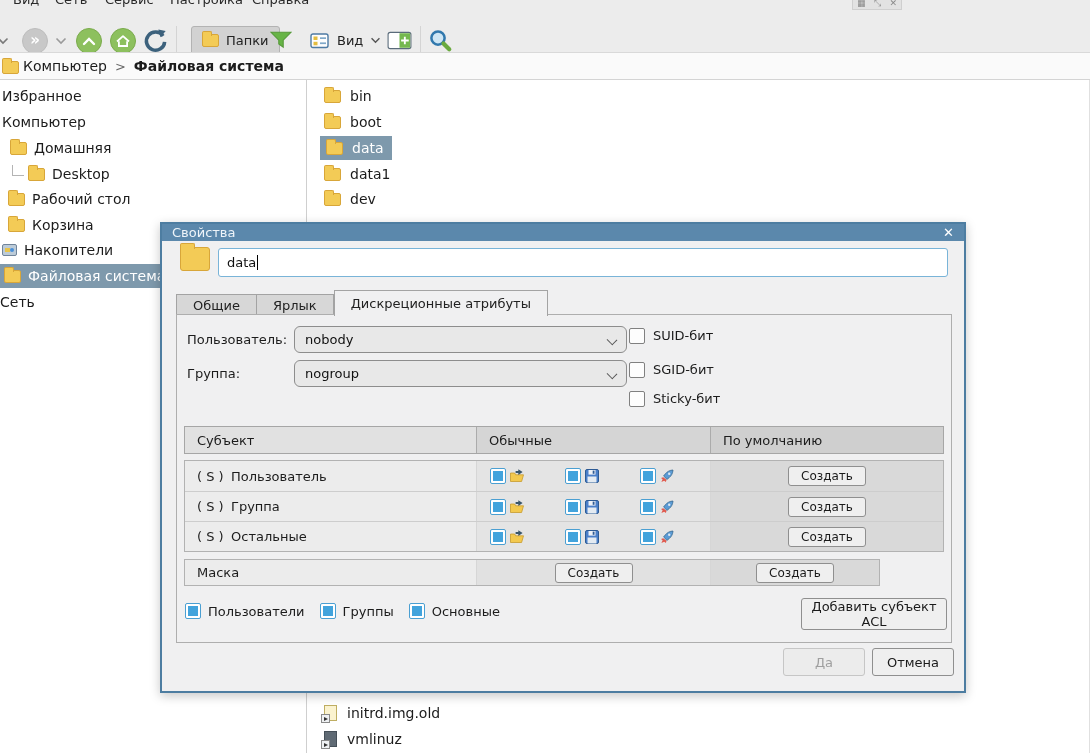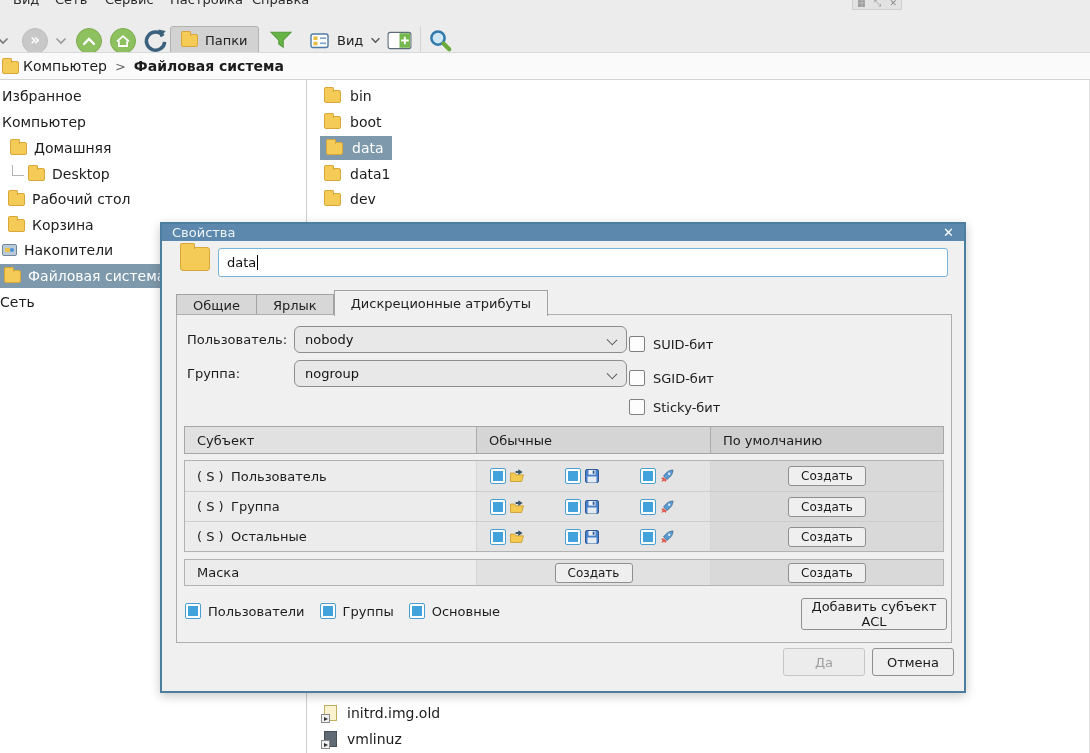--- a/index.html
+++ b/index.html
@@ -98,42 +98,42 @@
 
   .frm-label { position:absolute; font-size:13px; color:#1c1c1c; }
   .combo { position:absolute; width:333px; height:27px; background:#e8e8e8; border:1px solid #8d8d8d;
     border-radius:6px; display:flex; align-items:center; padding:0 26px 0 10px; font-size:13px; color:#111; }
   .combo::after { content:""; position:absolute; right:10px; top:9px; width:7px; height:7px;
     border-right:1.6px solid #555; border-bottom:1.6px solid #555; transform:rotate(45deg) scale(1,0.9); }
 
   .cb { width:16px; height:16px; background:#fdfdfd; border:1px solid #808080; border-radius:2px; flex:0 0 auto; }
   .cb.checked { border:1px solid #4a9fd2; position:relative; background:#fff; }
   .cb.checked::after { content:""; position:absolute; inset:2px; background:#42a3dc; }
-  .cb-group { position:absolute; display:flex; align-items:center; gap:8px; font-size:13px; color:#1c1c1c;margin-top:8px; }
+  .cb-group { position:absolute; display:flex; align-items:flex-start; gap:8px; font-size:13px; color:#1c1c1c; }
 
   .acl-header { position:absolute; left:7px; top:111px; width:760px; height:28px; display:grid;
     grid-template-columns:292px 234px 1fr; border:1px solid #a6a6a6; }
   .acl-header > div { display:flex; align-items:center; padding-left:12px; font-size:13px; color:#1c1c1c; }
   .acl-header > div:nth-child(1){ background:#e1e1e1; border-right:1px solid #ababab; }
   .acl-header > div:nth-child(2){ background:#d5d5d5; border-right:1px solid #ababab; }
   .acl-header > div:nth-child(3){ background:#cfcfcf; }
 
   .acl-rows { position:absolute; left:7px; top:145px; width:760px; border:1px solid #b2b2b2; }
   .acl-row { display:grid; grid-template-columns:292px 234px 1fr; height:30px; }
   .acl-row + .acl-row { border-top:1px solid #cdcdcd; }
   .acl-row .c1 { display:flex; align-items:center; background:#ececec; border-right:1px solid #d6d6d6;
     font-size:13px; color:#1c1c1c; }
   .acl-row .c1 .pfx { width:46px; padding-left:12px; }
   .acl-row .c2 { display:flex; align-items:center; background:#e4e4e4; border-right:1px solid #d6d6d6;
     padding-left:13px; }
   .acl-row .c3 { display:flex; align-items:center; justify-content:center; background:#d9d9d9; }
   .perm { display:flex; align-items:center; gap:3px; margin-right:40px; }
   .perm svg { display:block; }
 
-  .acl-mask { position:absolute; left:7px; top:244px; width:760px; height:27px; display:grid;
+  .acl-mask { position:absolute; left:7px; top:244px; width:696px; height:27px; display:grid;
     grid-template-columns:292px 234px 1fr; border:1px solid #b2b2b2; }
   .acl-mask .c1 { display:flex; align-items:center; padding-left:12px; background:#ececec;
     border-right:1px solid #d6d6d6; font-size:13px; color:#1c1c1c; }
   .acl-mask .c2 { display:flex; align-items:center; justify-content:center; background:#e1e1e1;
     border-right:1px solid #d6d6d6; }
   .acl-mask .c3 { display:flex; align-items:center; justify-content:center; background:#d9d9d9; }
 
   .btn { background:#efefef; border:1px solid #8f8f8f; border-radius:3px; font-size:12px; color:#1a1a1a;
     font-family:inherit; }
   .btn-create { width:78px; height:20px; }
@@ -186,21 +186,21 @@
             <path d="M2 7.5 8 2.2l6 5.3" fill="none" stroke="#fff" stroke-width="1.8" stroke-linejoin="round"></path>
             <path d="M3.9 7.2V12h8.2V7.2" fill="none" stroke="#fff" stroke-width="1.8"></path>
           </svg>
       </div>
       <svg style="position:absolute;left:142px;top:18px" width="26" height="26" viewBox="0 0 20 20">
         <path d="M16.2 6.2A7 7 0 1 0 17.4 10.6" fill="none" stroke="#3c617c" stroke-width="2.7"></path>
         <polygon points="12.6,1.2 18.2,2.4 14.2,7.2" fill="#3c617c"></polygon>
       </svg>
       <div class="tool-sep" style="left:176px"></div>
 
-      <div class="tool-btn btn-pressed" style="left:170px">
+      <div class="tool-btn btn-pressed" style="left:191px">
         <span class="fold"></span>
         <span>Папки</span>
       </div>
 
       <svg style="position:absolute;left:270px;top:21px" width="22" height="18" viewBox="0 0 20 16">
         <path d="M1 1h18l-7 7.2v6.3l-4-2.8V8.2z" fill="#67b446" stroke="#559939"></path>
       </svg>
 
       <div class="tool-btn flat" style="left:300px">
         <svg width="20" height="16" viewBox="0 0 20 16">

